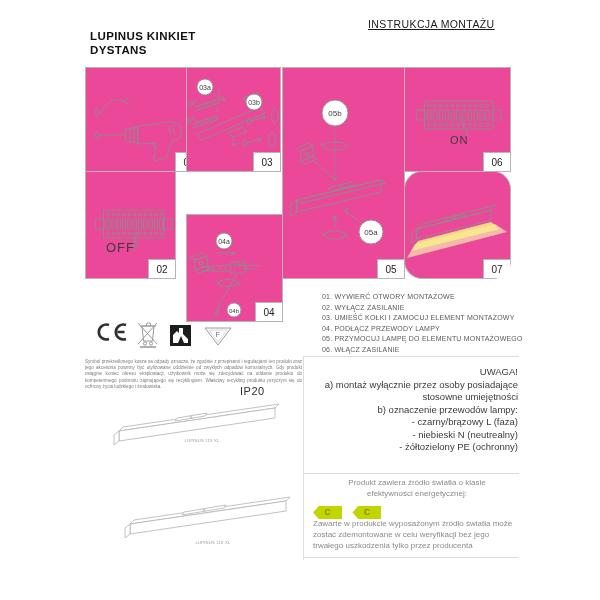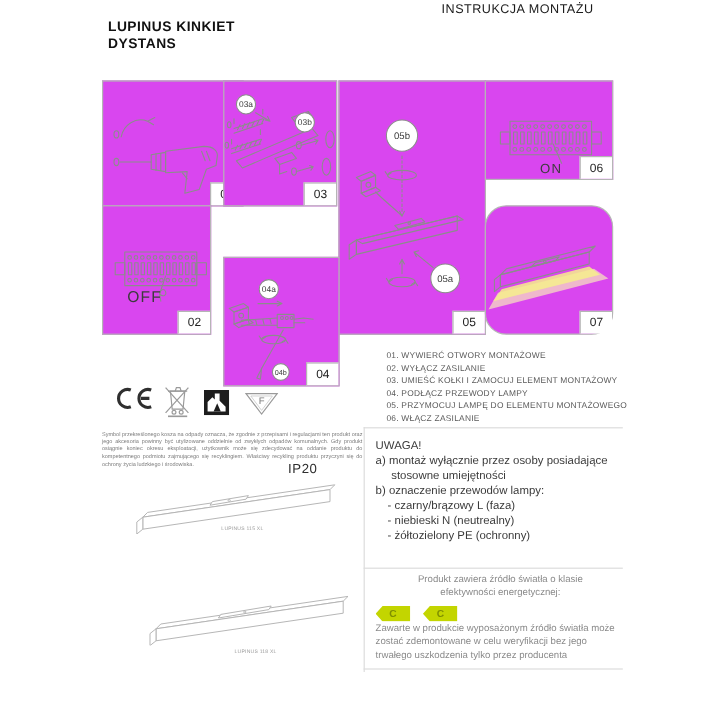--- a/index.html
+++ b/index.html
@@ -1,28 +1,28 @@
 <!DOCTYPE html>
 <html><head>
 <meta charset="utf-8">
 <style>
   html,body{margin:0;padding:0;background:#fff;}
   .page{position:relative;width:600px;height:600px;background:#ffffff;overflow:hidden;
         font-family:"Liberation Sans", sans-serif;color:#222;}
   .abs{position:absolute;}
-  .title{font-weight:bold;font-size:11.5px;line-height:14px;letter-spacing:.4px;color:#111;}
+  .title{font-weight:bold;font-size:11.5px;line-height:14px;letter-spacing:.4px;color:#111;margin-top:13px;}
   .rtitle{font-size:10.5px;letter-spacing:.4px;color:#1a1a1a;}
-  .cell{position:absolute;background:#d946ef;border:1px solid #b5b5b5;box-sizing:border-box;}
+  .cell{position:absolute;background:#ec4899;border:1px solid #b5b5b5;box-sizing:border-box;}
   .numbox{position:absolute;right:0;bottom:0;width:26px;height:18px;border-left:1px solid #b5b5b5;
           border-top:1px solid #b5b5b5;display:flex;align-items:center;justify-content:center;
           font-size:10px;color:#222;background:#fff;}
   .steps{font-size:7px;line-height:10.6px;color:#5a5a5a;letter-spacing:.2px;}
   .tinytext{font-size:4.6px;line-height:6.2px;color:#7c7c7c;text-align:justify;}
   .caption{font-size:4.2px;color:#9a9a9a;text-align:center;letter-spacing:.2px;}
-  .warn{font-size:9.5px;line-height:12.5px;color:#3a3a3a;}
+  .warn{font-size:9.5px;line-height:12.5px;color:#3a3a3a;text-align:right;}
   .warn .ind1{padding-left:13px;}
   .warn .ind2{padding-left:10px;}
   .energy-txt{font-size:8px;line-height:10.8px;color:#8a8a8a;}
   .badge{display:inline-block;width:29px;height:13px;background:#c3d500;color:#7e8f00;
          font-size:8.5px;font-weight:bold;text-align:center;line-height:13px;margin-right:6px;
          clip-path:polygon(0 50%,20% 0,100% 0,100% 100%,20% 100%);}
   .hline{background:#dcdcdc;height:1px;}
   .vline{background:#dcdcdc;width:1px;}
   svg{display:block;}
   .lw{stroke:#8c8c8c;stroke-width:.9;fill:none;stroke-linejoin:round;stroke-linecap:round;}
@@ -33,21 +33,21 @@
 </style>
 </head>
 <body>
 
 <div class="page">
 
   <div class="abs title" style="left:90px;top:16px;">
     <div>LUPINUS KINKIET</div>
     <div>DYSTANS</div>
   </div>
-  <div class="abs rtitle" style="left:368px;top:2px;">INSTRUKCJA MONTAŻU</div>
+  <div class="abs rtitle" style="left:368px;top:18px;text-decoration:underline;">INSTRUKCJA MONTAŻU</div>
 
   <div class="abs" style="left:85px;top:67px;width:426px;height:212px;">
 
     <div class="cell" style="left:0;top:0;width:118px;height:105px;">
       <svg width="100" height="103" viewBox="0 0 100 103">
         <ellipse class="lw" cx="11" cy="44" rx="2" ry="3"></ellipse>
         <path class="lw" d="M15,46 C17,36 27,29 37,33 l6,-3 m-6,3 l5,3"></path>
         <ellipse class="lw" cx="11" cy="67" rx="2" ry="3"></ellipse>
         <line class="lw" x1="14" y1="67" x2="40" y2="67"></line>
         <polygon class="lw" points="40,61 52,59 52,75 40,73"></polygon>
@@ -107,21 +107,21 @@
         <path class="lw" d="M52,160 L52,148 m0,0 l-2,4 m2,-4 l2,4"></path>
         <ellipse class="lw" cx="52" cy="167" rx="11" ry="4"></ellipse>
         <path class="lw" d="M41,167 l-2,-3 m2,3 l3,-2 M63,167 l2,3 m-2,-3 l-3,2"></path>
         <path class="lw" d="M78,155 L62,142 m0,0 l2,4 m-2,-4 l4,-1"></path>
         <circle class="tag" cx="88" cy="164" r="12"></circle>
         <text class="tagtxt" x="88" y="167" style="font-size:8px;">05a</text>
       </svg>
       <div class="numbox">05</div>
     </div>
 
-    <div class="cell" style="left:319px;top:0;width:107px;height:83px;">
+    <div class="cell" style="left:319px;top:0;width:107px;height:105px;">
       <svg width="105" height="103" viewBox="0 0 105 103">
         <rect class="lw" x="20" y="33" width="68" height="28"></rect>
         <rect class="lw" x="12" y="42" width="8" height="10"></rect>
         <rect class="lw" x="88" y="42" width="8" height="10"></rect>
         <g class="lw">
           <circle cx="24" cy="37.5" r="1.6"></circle>
             <circle cx="29.8" cy="37.5" r="1.6"></circle>
             <circle cx="35.6" cy="37.5" r="1.6"></circle>
             <circle cx="41.4" cy="37.5" r="1.6"></circle>
             <circle cx="47.2" cy="37.5" r="1.6"></circle>

